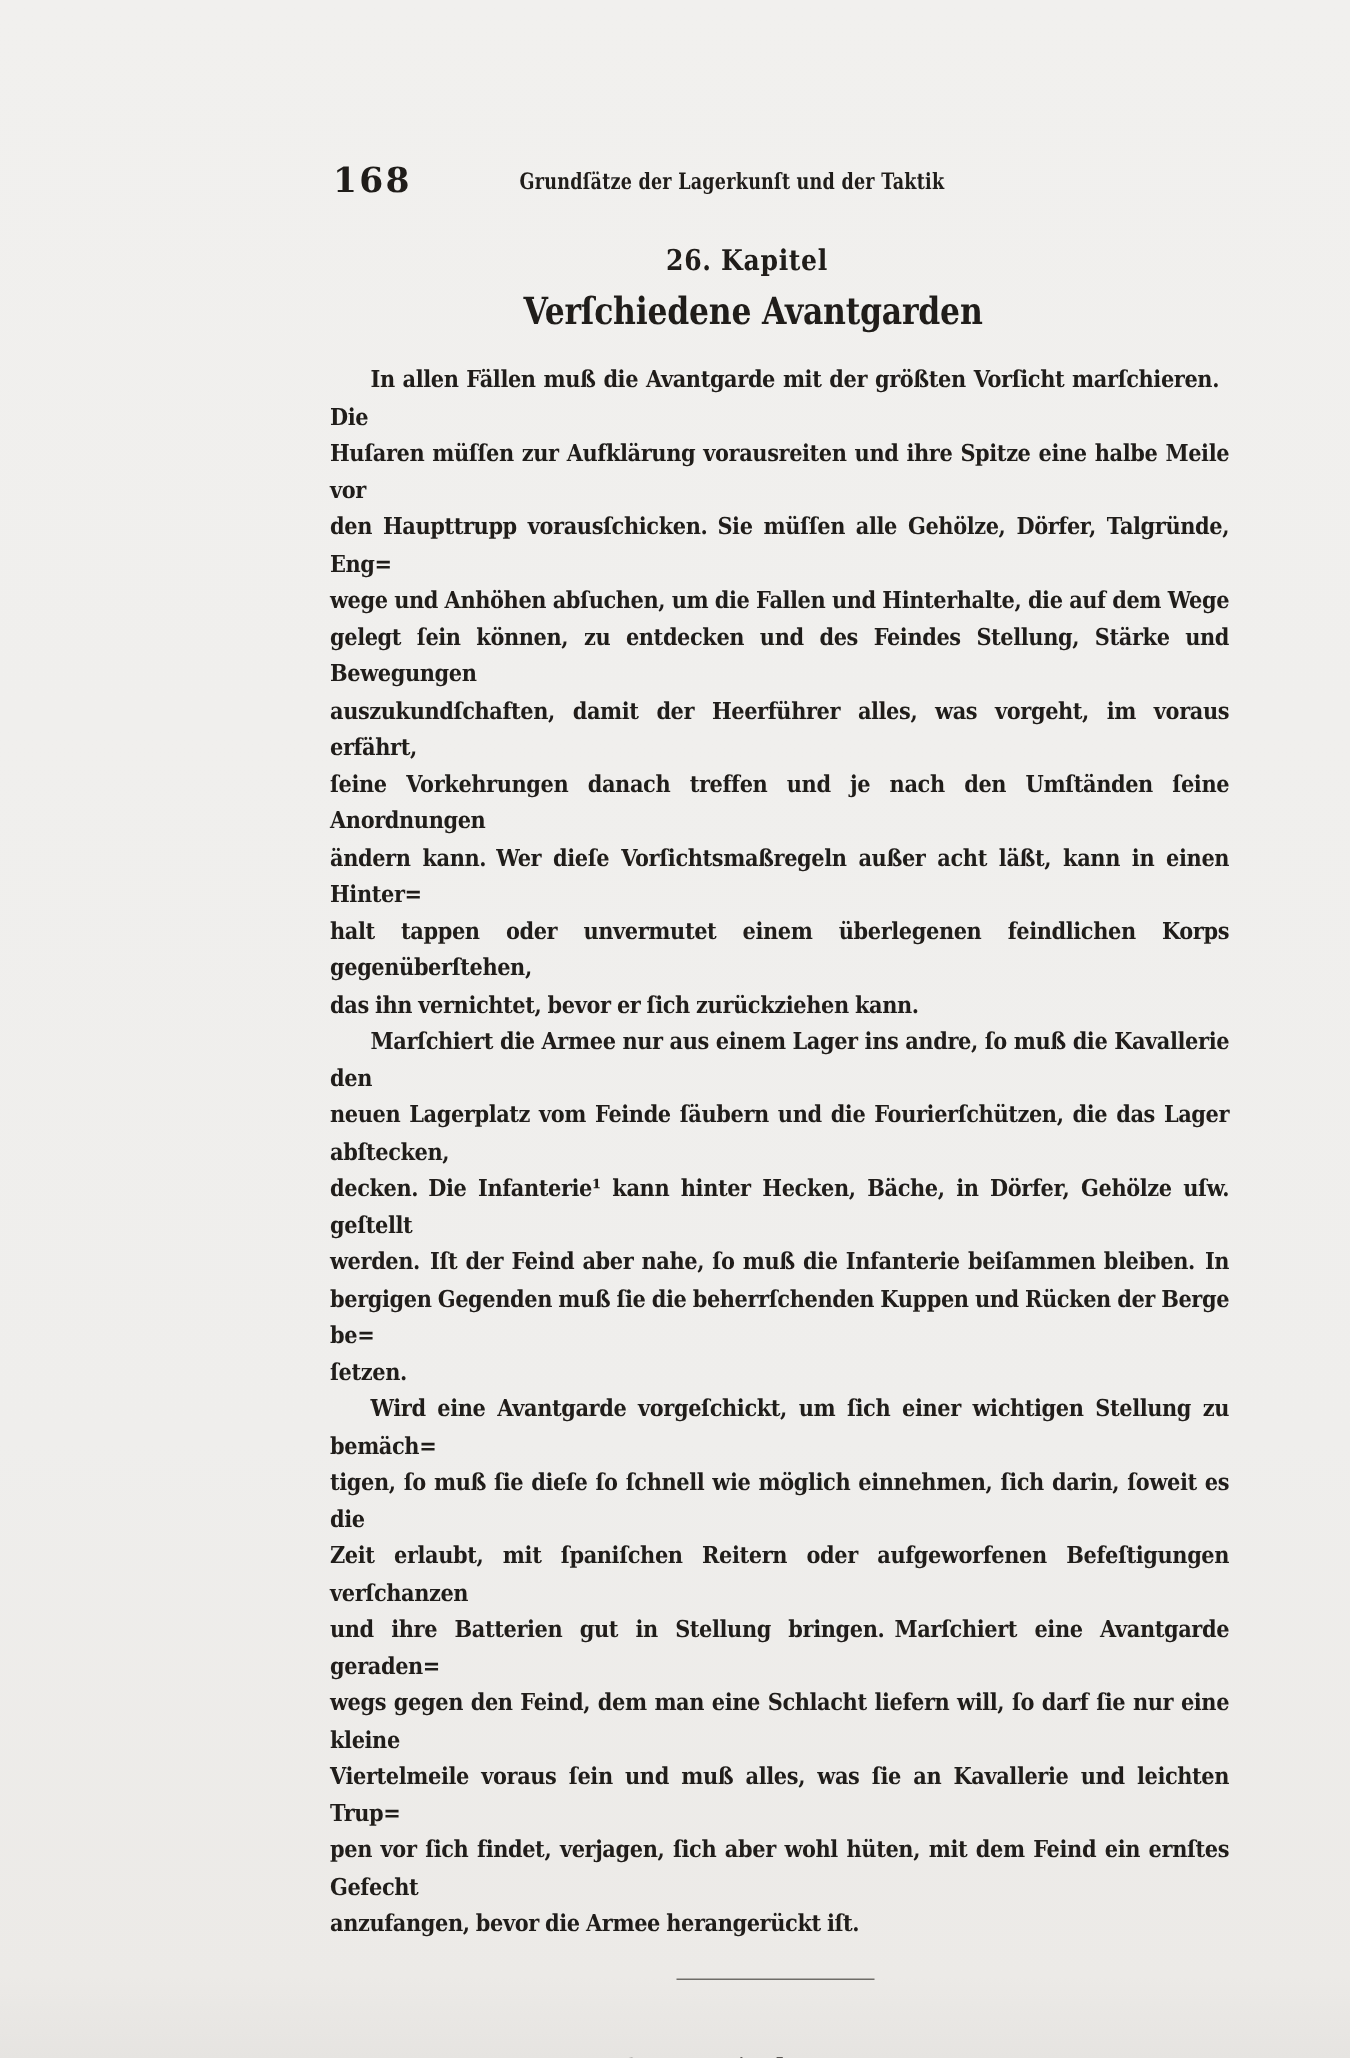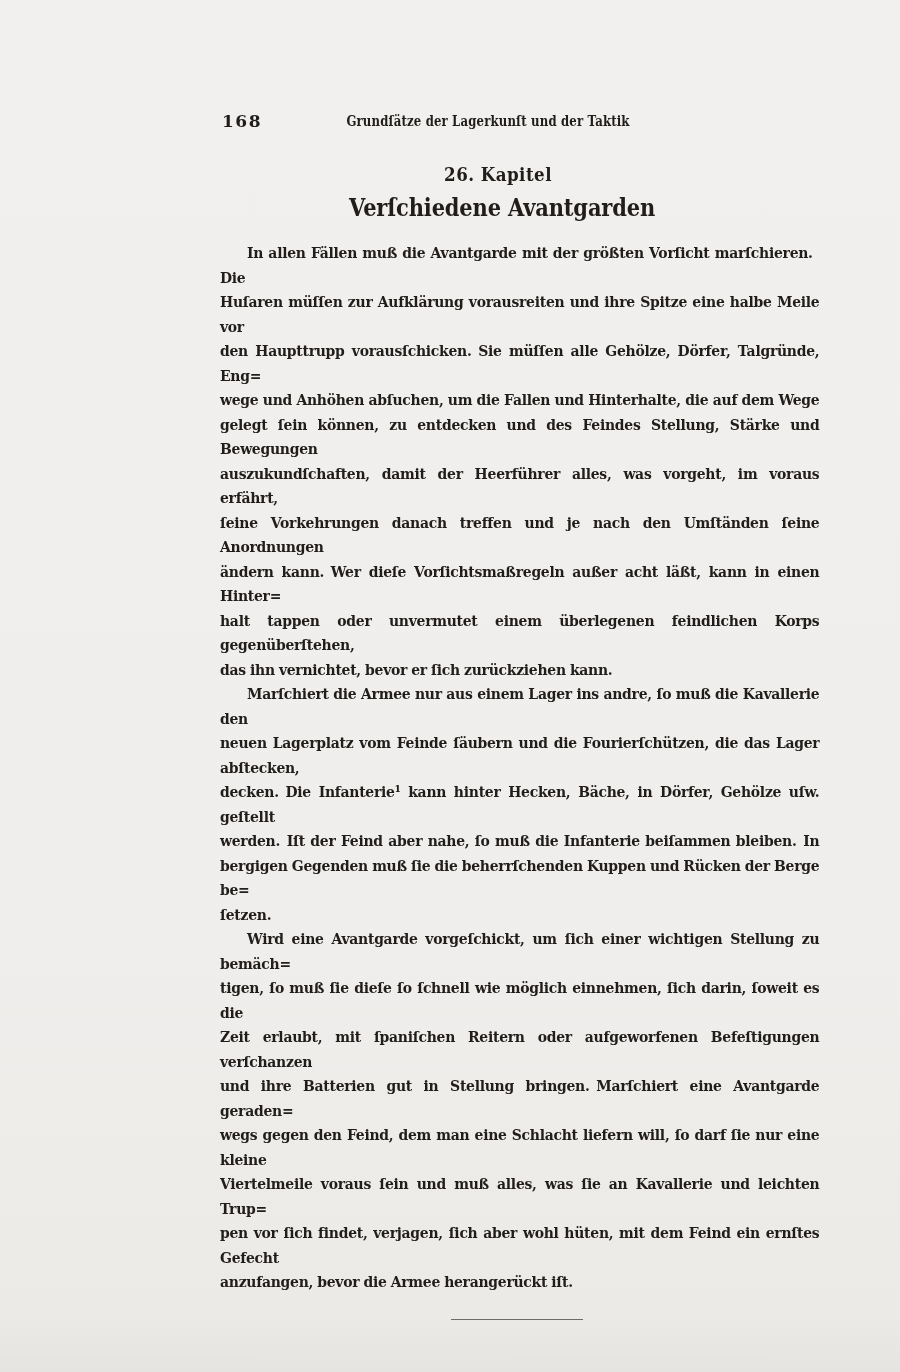--- a/index.html
+++ b/index.html
@@ -8,21 +8,21 @@
     background: linear-gradient(180deg, #f1f0ee 0%, #efeeec 70%, #eceae7 96%, #e6e4e1 100%);
     font-family: "DejaVu Serif", "Liberation Serif", serif;
     color: #201d1a;
     -webkit-font-smoothing: antialiased;
   }
   .text-col { position: absolute; left: 220px; top: 0; width: 600px; }
 
   .header-row { position: relative; margin-top: 111px; height: 20px; line-height: 20px; }
   .page-number {
     position: absolute; left: 2px; top: 0;
-    font-size: 17px; font-weight: bold; letter-spacing: 1.5px;
+    font-size: 23px; font-weight: bold; letter-spacing: 1.5px;
   }
   .running-title {
     text-align: center; font-size: 15px; font-weight: bold; letter-spacing: 0.2px;
     transform: translateX(-32px) scaleX(0.78);
   }
 
   .kapitel {
     text-align: center; font-weight: bold; font-size: 19px; line-height: 24px;
     letter-spacing: 0.5px;
   }

